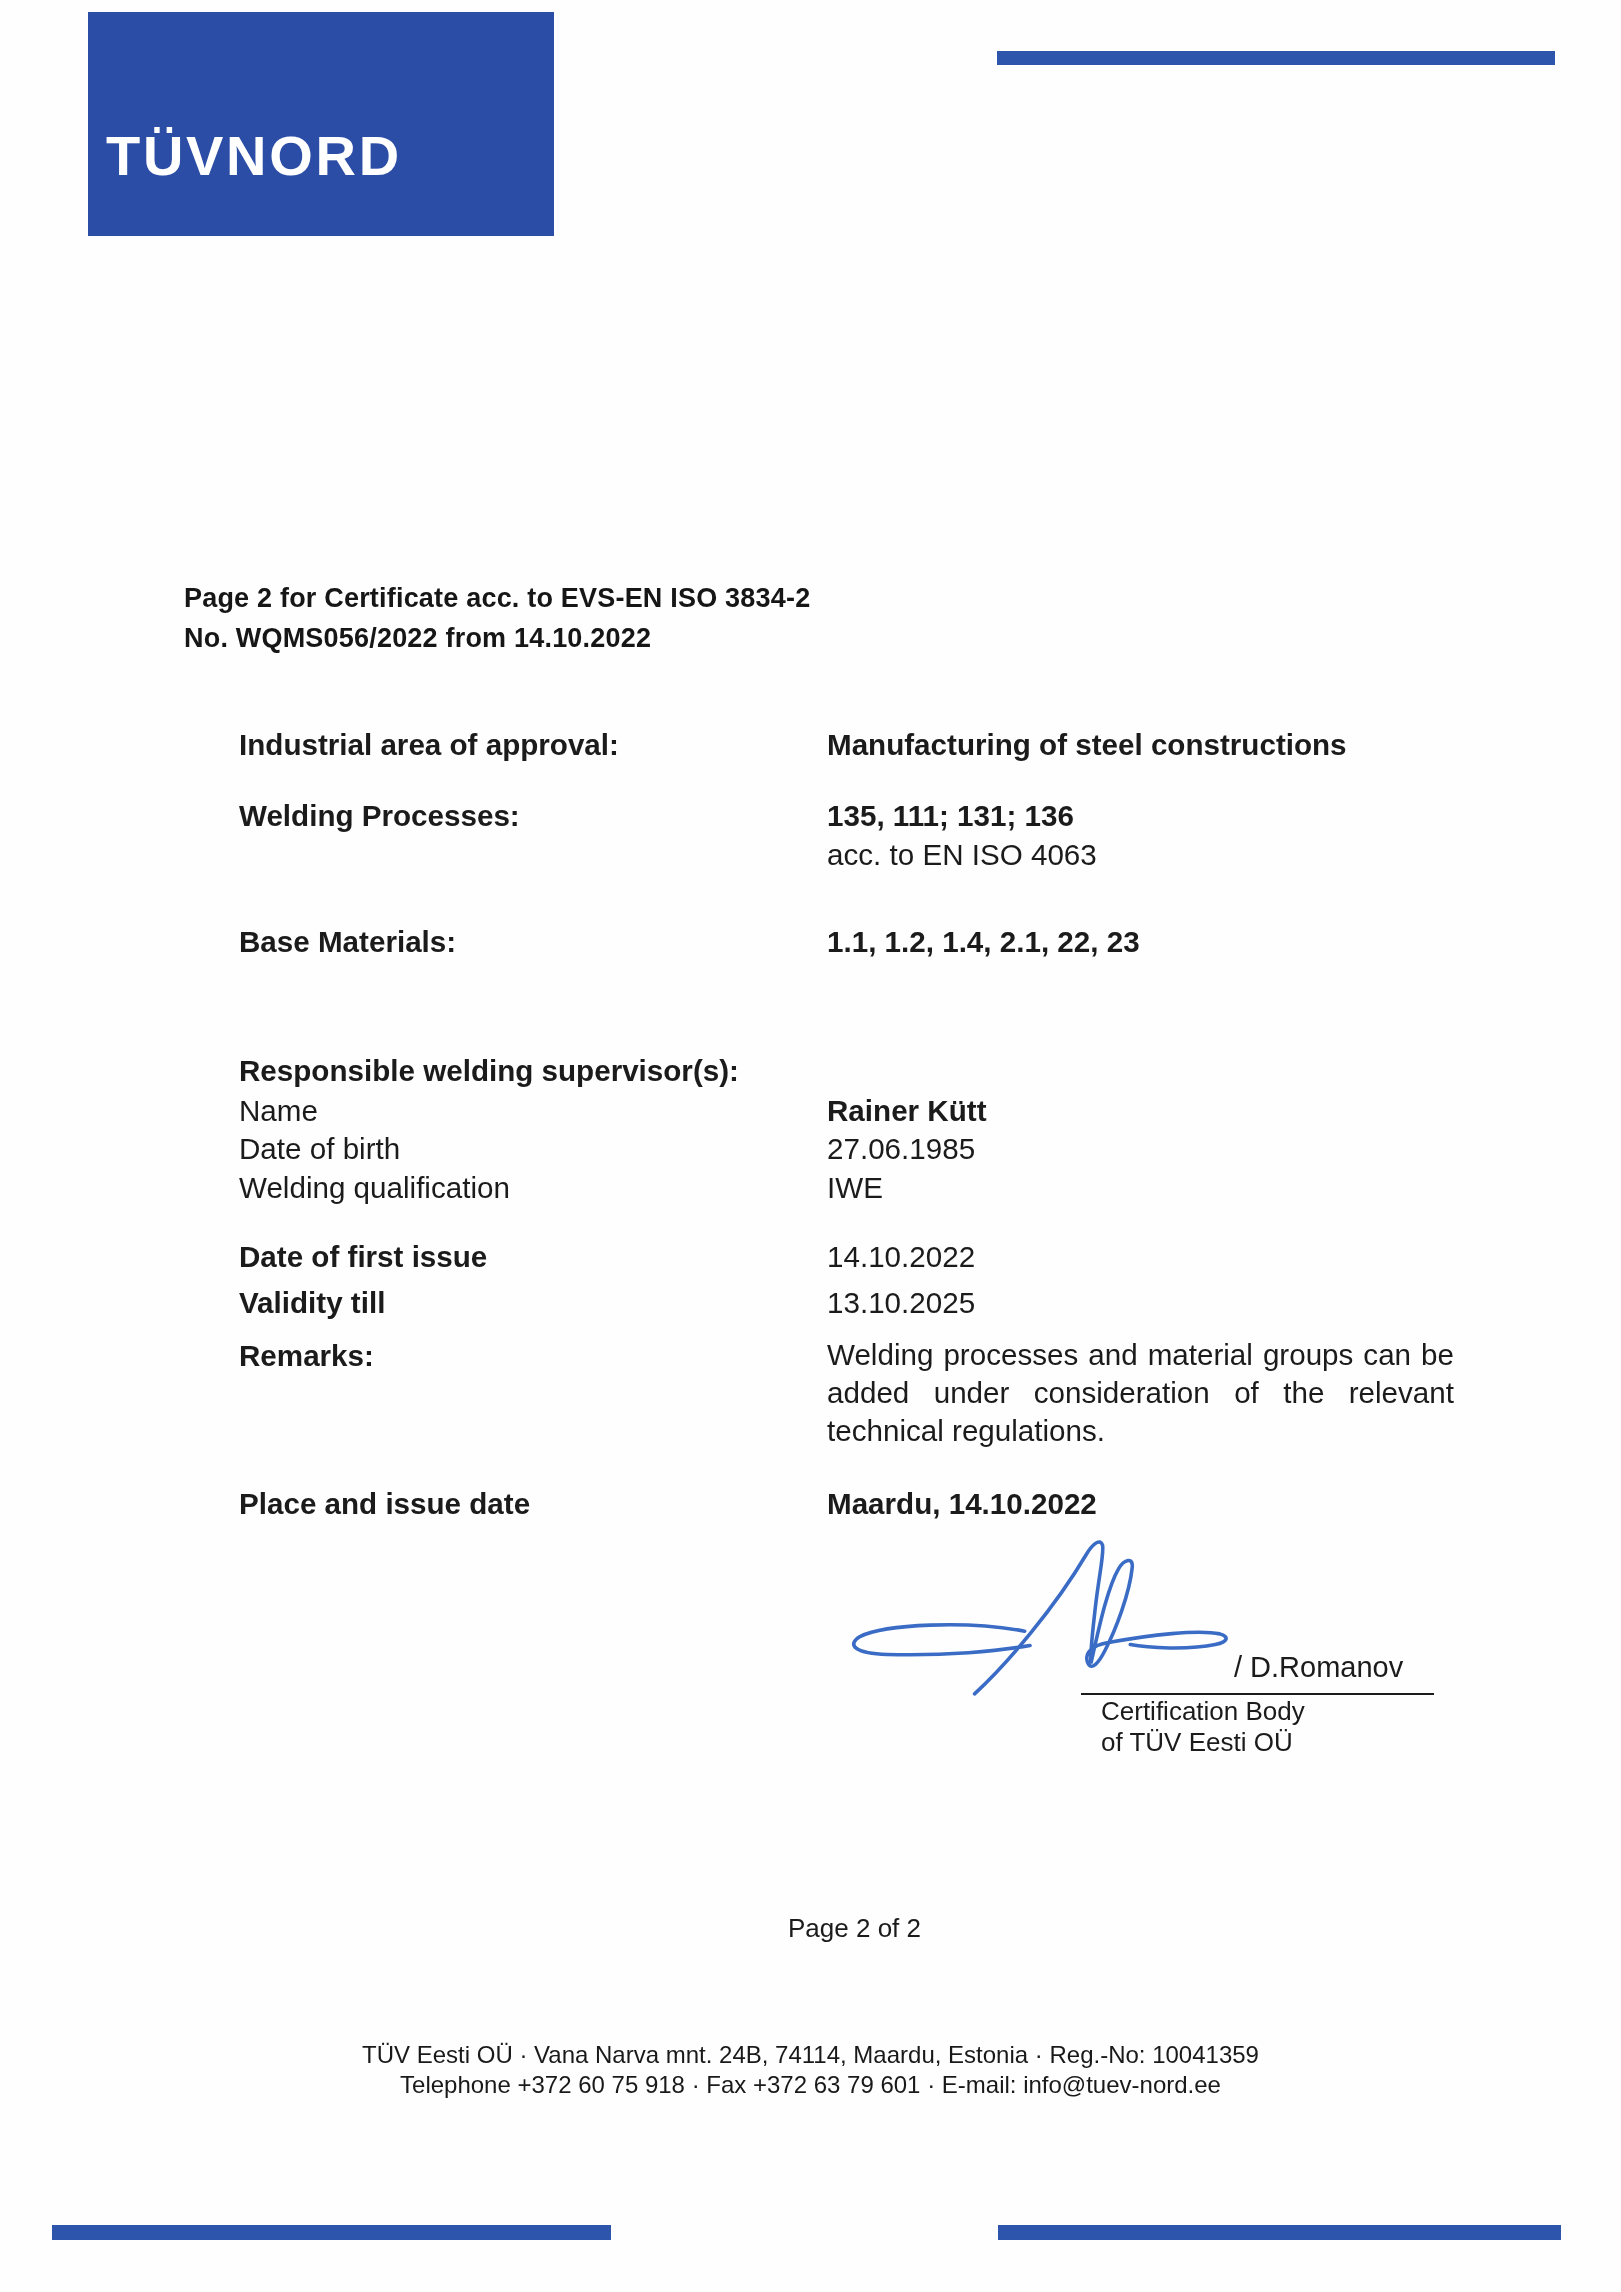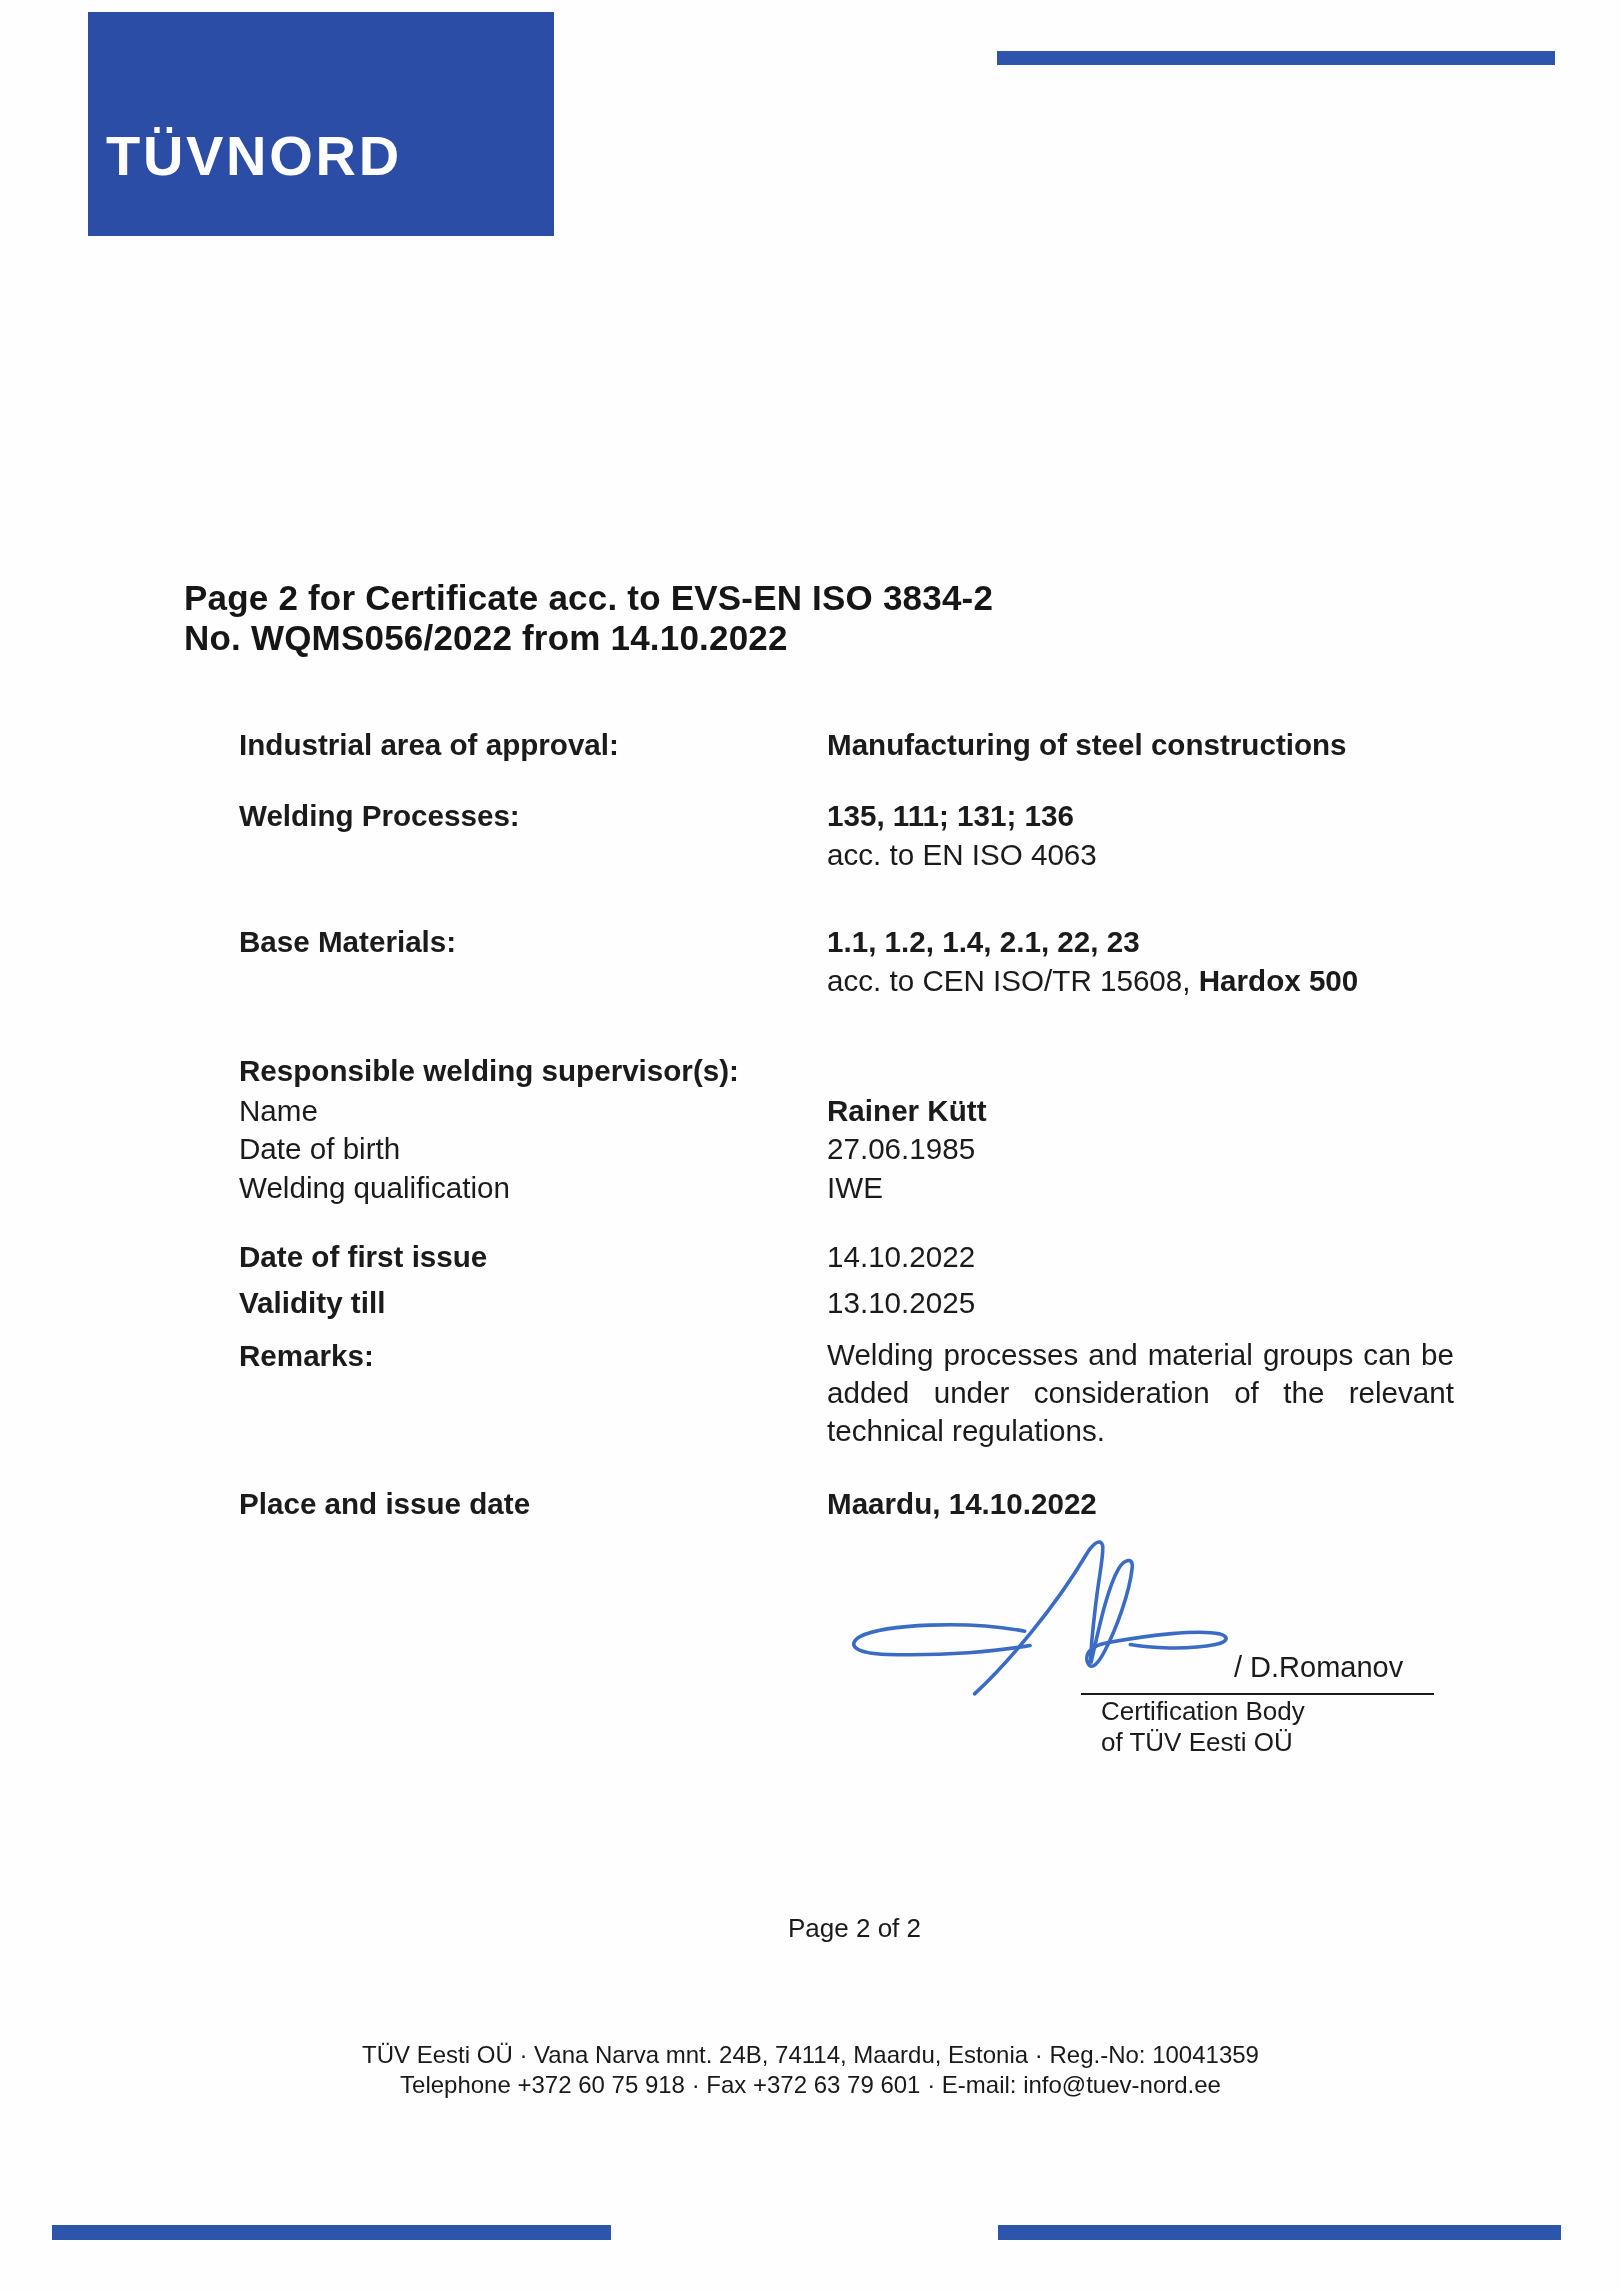--- a/index.html
+++ b/index.html
@@ -48,21 +48,21 @@
   }
   .eesti-tagline {
     position: absolute; left: 2.7px; top: 211px;
     font-size: 15px; font-weight: bold; font-style: italic;
     color: #1d5aa9; white-space: nowrap;
   }
 
   
   .doc-title {
     position: absolute; left: 184px; top: 578px;
-    font-size: 35px; font-weight: bold; line-height: 40px;
+    font-size: 27px; font-weight: bold; line-height: 40px;
     letter-spacing: 0.2px; color: #161616;
   }
 
   
   .row { position: absolute; left: 239px; width: 1218px; font-size: 29.6px; line-height: 39px; }
   .row .label { position: absolute; left: 0; top: 0; width: 573px; }
   .row .value { position: absolute; left: 588px; top: 0; width: 627px; }
   .justify { width: 609px; text-align: justify; line-height: 38px; }
 
   
@@ -104,21 +104,20 @@
     <div class="value">
       <div class="b">135, 111; 131; 136</div>
       <div>acc. to EN ISO 4063</div>
     </div>
   </div>
 
   <div class="row" style="top:922px">
     <div class="label b">Base Materials:</div>
     <div class="value">
       <div class="b">1.1, 1.2, 1.4, 2.1, 22, 23</div>
-      <div><span>acc. to CEN ISO/TR 15608, </span><span class="b">Hardox 500</span></div>
     </div>
   </div>
 
   <div class="row" style="top:1051px">
     <div class="label b" style="width:806px">Responsible welding supervisor(s):</div>
   </div>
 
   <div class="row" style="top:1091px">
     <div class="label">Name</div>
     <div class="value b">Rainer Kütt</div>

